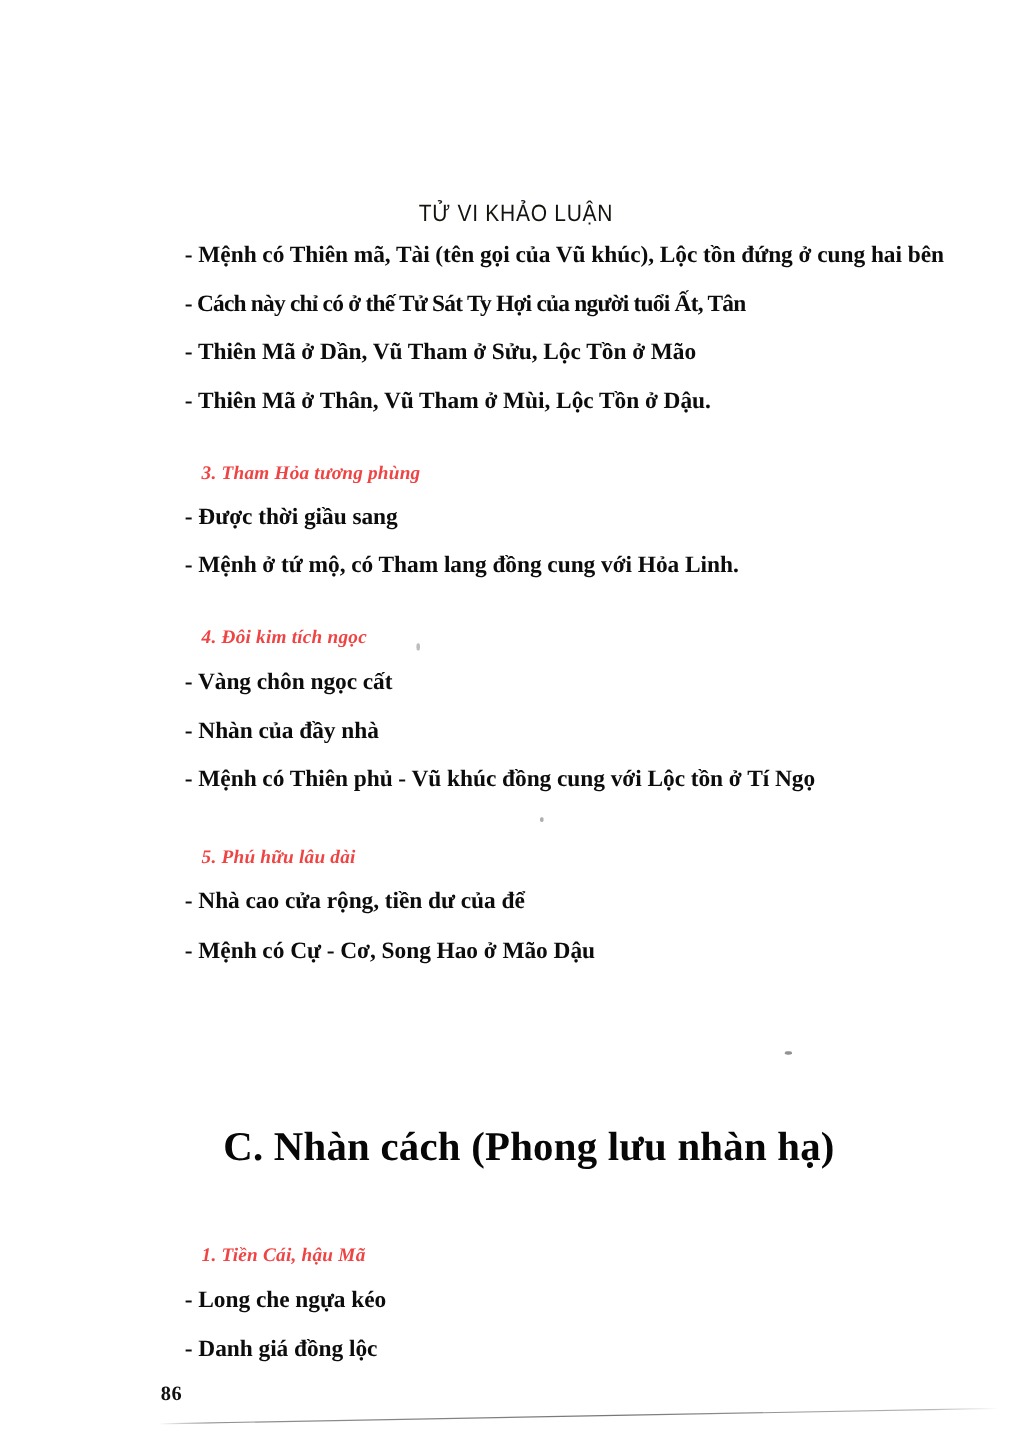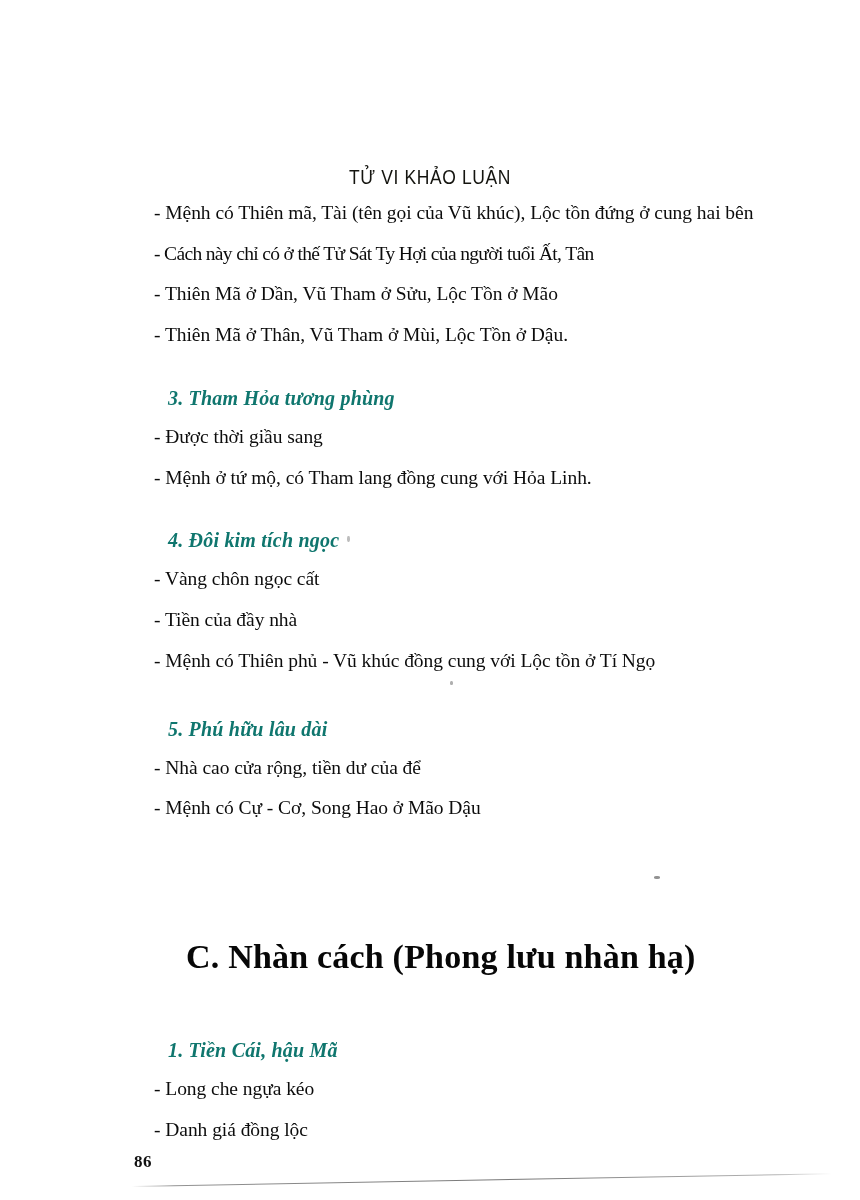--- a/index.html
+++ b/index.html
@@ -40,37 +40,37 @@
   
   .body-block {
     position: absolute;
     top: 200px;
     left: 142px;
     width: 680px;
   }
 
   .para {
     font-size: 19.5px;
-    font-weight: 400;
+    font-weight: 700;
     line-height: 1.32;
     color: #0c0c0c;
     margin: 0 0 15px 0;
     text-indent: 12px;
     letter-spacing: -0.05px;
   }
   .para.cond {
     letter-spacing: -0.65px;
   }
 
   .sec-heading {
-    font-size: 20px;
+    font-size: 16px;
     font-style: italic;
     font-weight: 700;
     line-height: 1.3;
-    color: #0f766e;
+    color: #ef4444;
     margin: 0 0 13px 0;
     text-indent: 26px;
     letter-spacing: 0.2px;
   }
 
   .gap-before {
     margin-top: 37px;
   }
   .gap-before-lg {
     margin-top: 42px;
@@ -147,21 +147,21 @@
     <p class="para cond">- Cách này chỉ có ở thế Tử Sát Ty Hợi của người tuổi Ất, Tân</p>
     <p class="para">- Thiên Mã ở Dần, Vũ Tham ở Sửu, Lộc Tồn ở Mão</p>
     <p class="para">- Thiên Mã ở Thân, Vũ Tham ở Mùi, Lộc Tồn ở Dậu.</p>
 
     <p class="sec-heading gap-before">3. Tham Hỏa tương phùng</p>
     <p class="para">- Được thời giầu sang</p>
     <p class="para">- Mệnh ở tứ mộ, có Tham lang đồng cung với Hỏa Linh.</p>
 
     <p class="sec-heading gap-before">4. Đôi kim tích ngọc</p>
     <p class="para">- Vàng chôn ngọc cất</p>
-    <p class="para">- Tiền của đầy nhà</p>
+    <p class="para">- Nhàn của đầy nhà</p>
     <p class="para">- Mệnh có Thiên phủ - Vũ khúc đồng cung với Lộc tồn ở Tí Ngọ</p>
 
     <p class="sec-heading gap-before-lg">5. Phú hữu lâu dài</p>
     <p class="para">- Nhà cao cửa rộng, tiền dư của để</p>
     <p class="para">- Mệnh có Cự - Cơ, Song Hao ở Mão Dậu</p>
 
   </div>
 
   <div class="major-heading">C. Nhàn cách (Phong lưu nhàn hạ)</div>
 

